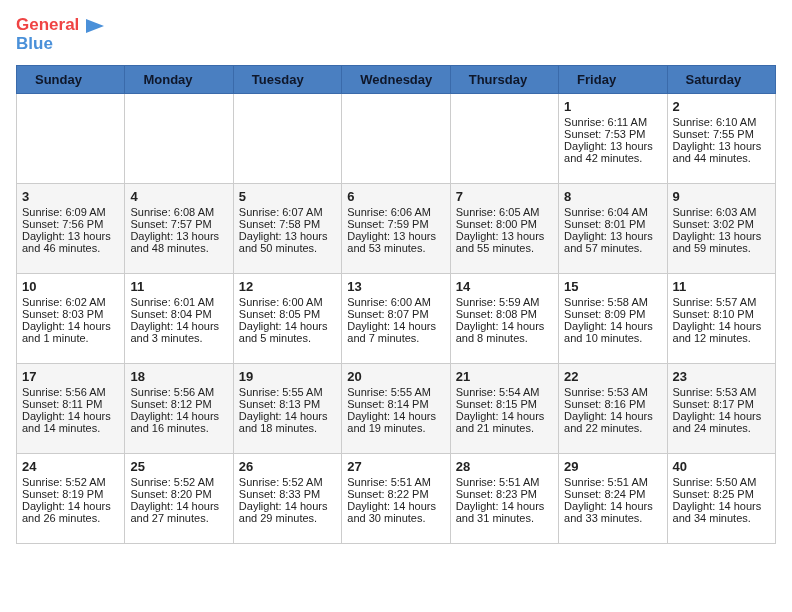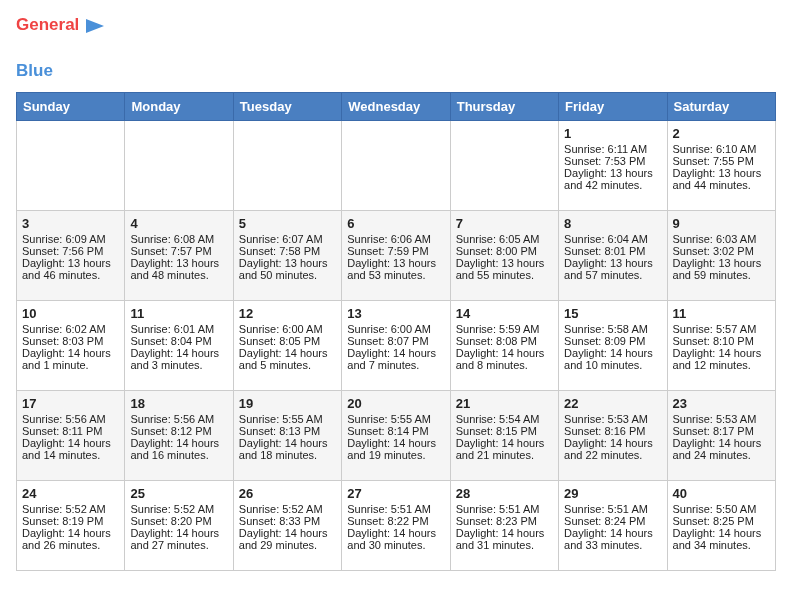--- a/index.html
+++ b/index.html
@@ -33,23 +33,23 @@
       font-size: 16px;
       color: #444;
     }
     table {
       width: 100%;
       border-collapse: collapse;
       table-layout: fixed;
     }
     thead th {
       background-color: #4a7fc1;
-      color: #ffffff;
+      color: #0f172a;
       text-align: left;
-      padding: 6px 6px;
+      padding: 6px 18px;
       font-size: 13px;
       font-weight: bold;
       border: 1px solid #3a6aaa;
     }
     tbody td {
       border: 1px solid #ccc;
       vertical-align: top;
       padding: 5px 5px;
       font-size: 11px;
       color: #222;
@@ -74,21 +74,21 @@
 <body>
 
 <div class="header">
   <div class="logo">
   <div style="line-height:1.1">
     <div style="font-size:17px;font-weight:bold;color:#ef4444;">General
       <svg style="display:inline-block;vertical-align:middle;margin-left:2px" width="18" height="14" viewBox="0 0 18 14">
         <polygon points="0,0 18,7 0,14" fill="#4a90d9"></polygon>
       </svg>
     </div>
-    <div style="font-size:17px;font-weight:bold;color:#4a90d9;margin-top:27px;">Blue</div>
+    <div style="font-size:17px;font-weight:bold;color:#4a90d9;">Blue</div>
   </div>
 </div>
   <div class="title-block">
     <div class="month-title"></div>
     <div class="location"></div>
   </div>
 </div>
 
 <table>
   <thead>

